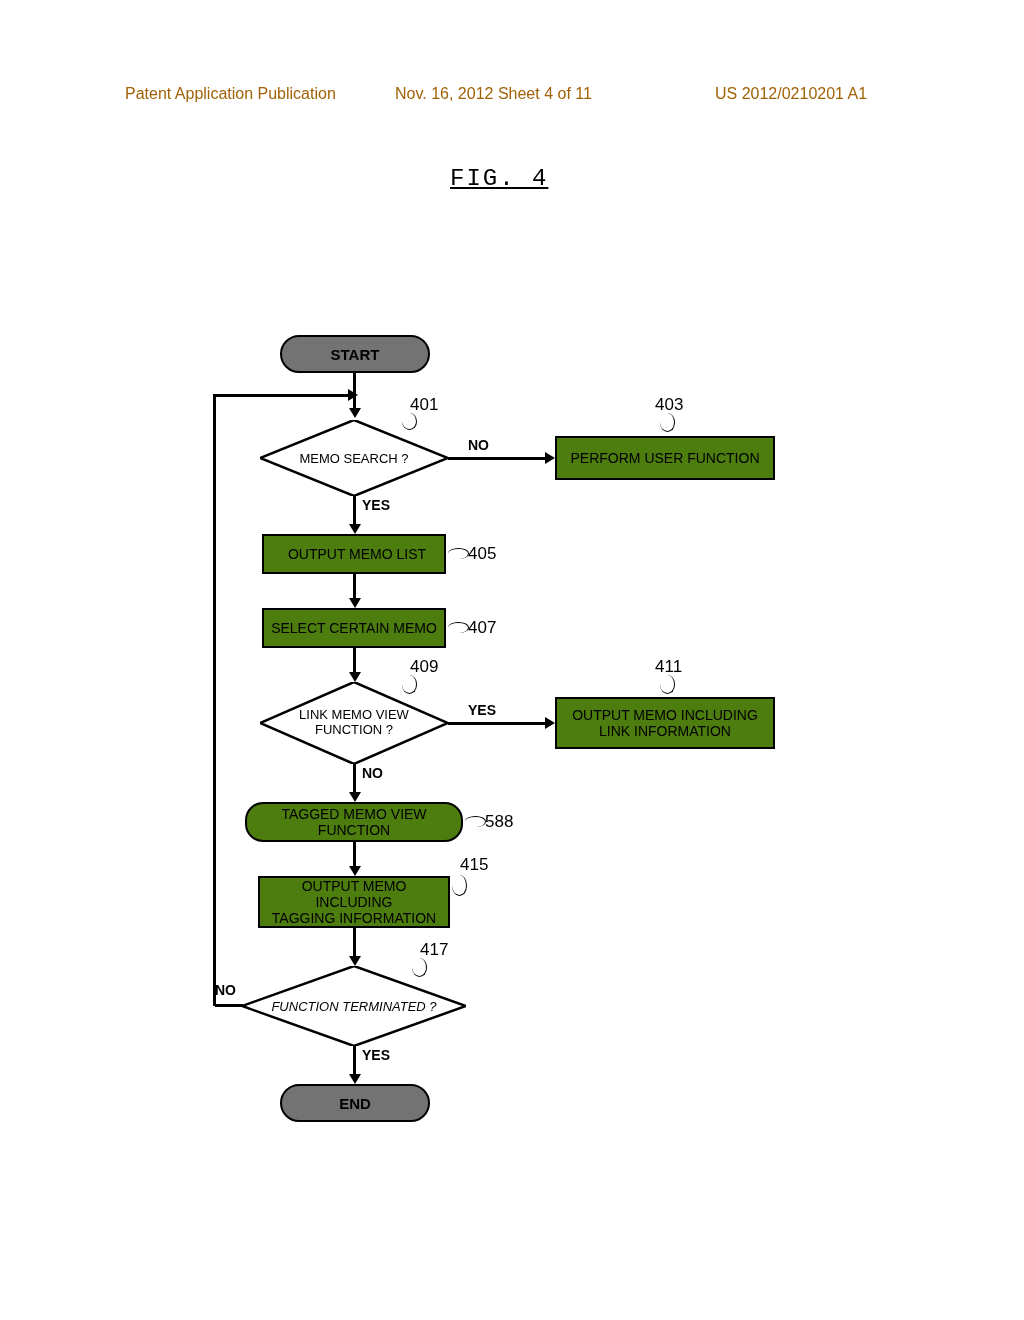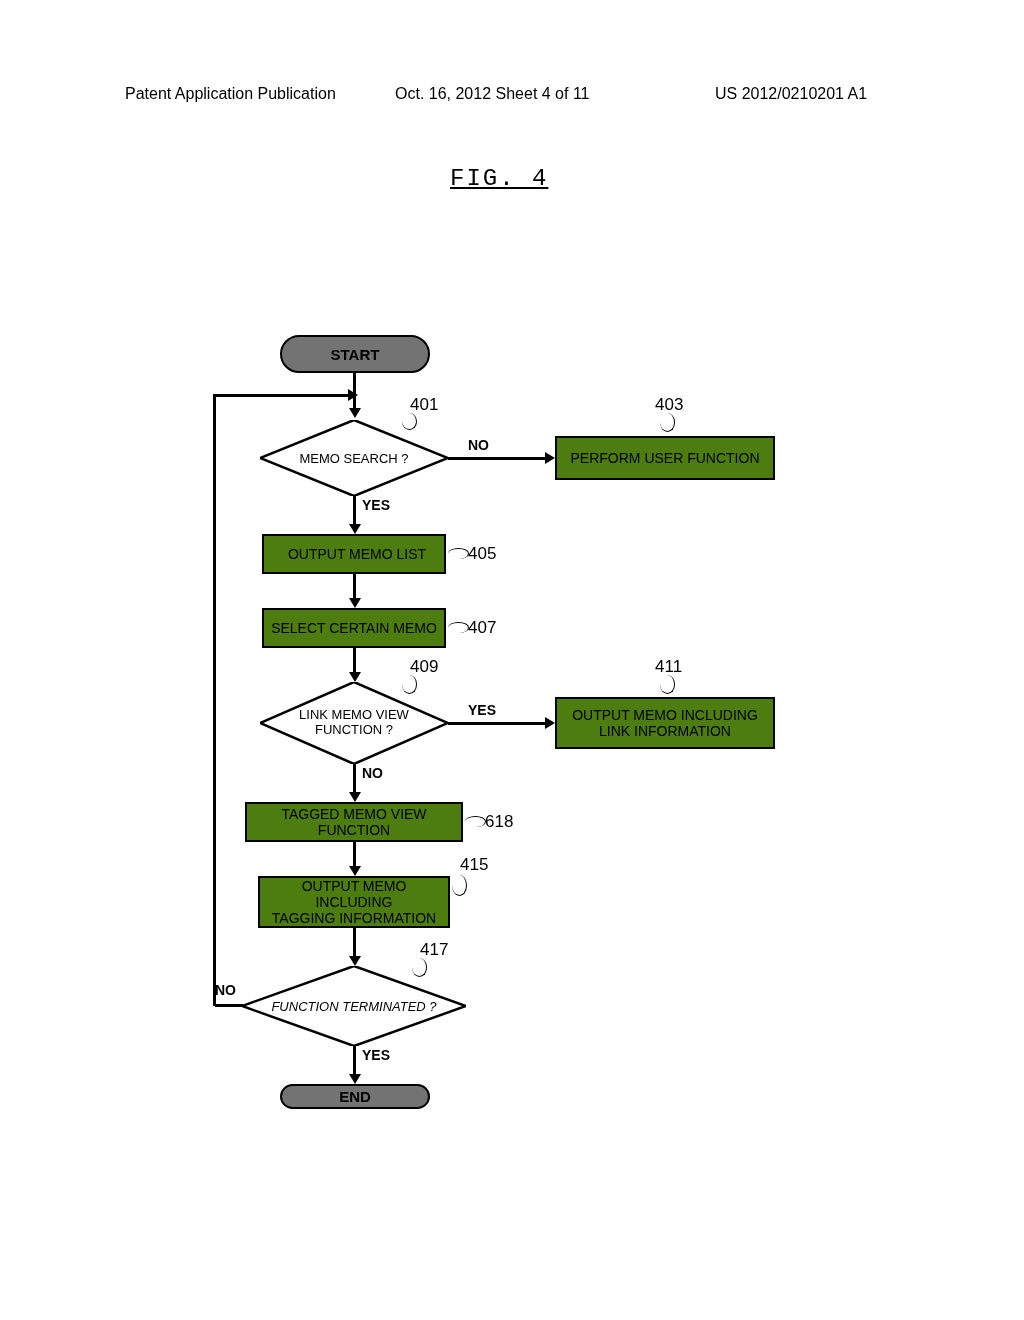--- a/index.html
+++ b/index.html
@@ -12,21 +12,21 @@
     position: relative;
   }
   .page {
     position: relative;
     width: 1024px;
     height: 1320px;
   }
   .header-text {
     position: absolute;
     font-size: 16px;
-    color: #000000;
+    color: #a16207;
   }
   .fig-title {
     position: absolute;
     font-size: 24px;
     font-family: "Courier New", monospace;
     letter-spacing: 2px;
     text-decoration: underline;
   }
   .box {
     position: absolute;
@@ -98,21 +98,21 @@
     border: 1.2px solid #000;
     border-radius: 50%;
     background: transparent;
   }
 </style>
 </head>
 <body>
 <div class="page">
 
 <div class="header-text" style="left:125px; top:85px;">Patent Application Publication</div>
-<div class="header-text" style="left:395px; top:85px;">Oct. 16, 2012  Sheet 4 of 11</div>
+<div class="header-text" style="left:395px; top:85px;">Nov. 16, 2012  Sheet 4 of 11</div>
 <div class="header-text" style="left:715px; top:85px; font-weight:normal;">US 2012/0210201 A1</div>
 
 <div class="fig-title" style="left:450px; top:165px;">FIG. 4</div>
 
 <div class="terminator" style="left:280px; top:335px; width:150px; height:38px;">
   <span>START</span>
 </div>
 
 <div class="line" style="left:353px; top:373px; width:2.5px; height:42px;"></div>
 <div class="arrow-down" style="left:348.5px; top:408px;"></div>
@@ -182,25 +182,25 @@
 LINK INFORMATION</span>
 </div>
 
 <div class="callout" style="left:655px; top:657px;">411</div>
 <div class="curve" style="left:660px; top:675px; width:14px; height:18px; border-top:none; border-left:none;"></div>
 
 <div class="branch" style="left:362px; top:765px;">NO</div>
 <div class="line" style="left:353px; top:764px; width:2.5px; height:34px;"></div>
 <div class="arrow-down" style="left:348.5px; top:792px;"></div>
 
-<div class="box" style="left:245px; top:802px; width:218px; height:40px;">
+<div class="box" style="left:245px; top:802px; width:218px; height:40px;border-radius:18px;">
   <span>TAGGED MEMO VIEW FUNCTION</span>
 </div>
 
-<div class="callout" style="left:485px; top:812px;">618</div>
+<div class="callout" style="left:485px; top:812px;">588</div>
 <div class="curve" style="left:465px; top:816px; width:20px; height:10px; border-left:none; border-bottom:none;"></div>
 
 <div class="line" style="left:353px; top:842px; width:2.5px; height:30px;"></div>
 <div class="arrow-down" style="left:348.5px; top:866px;"></div>
 
 <div class="box" style="left:258px; top:876px; width:192px; height:52px; white-space:pre-line; line-height:1.15;">
   <span>OUTPUT MEMO INCLUDING
 TAGGING INFORMATION</span>
 </div>
 
@@ -226,17 +226,17 @@
 
 <div class="line" style="left:213px; top:394px; width:2.5px; height:612px;"></div>
 
 <div class="line" style="left:213px; top:394px; width:140px; height:2.5px;"></div>
 <div class="arrow-right" style="left:348px; top:389px;"></div>
 
 <div class="branch" style="left:362px; top:1047px;">YES</div>
 <div class="line" style="left:353px; top:1046px; width:2.5px; height:34px;"></div>
 <div class="arrow-down" style="left:348.5px; top:1074px;"></div>
 
-<div class="terminator" style="left:280px; top:1084px; width:150px; height:25px;">
+<div class="terminator" style="left:280px; top:1084px; width:150px; height:38px;">
   <span>END</span>
 </div>
 
 </div>
 
 </body></html>

